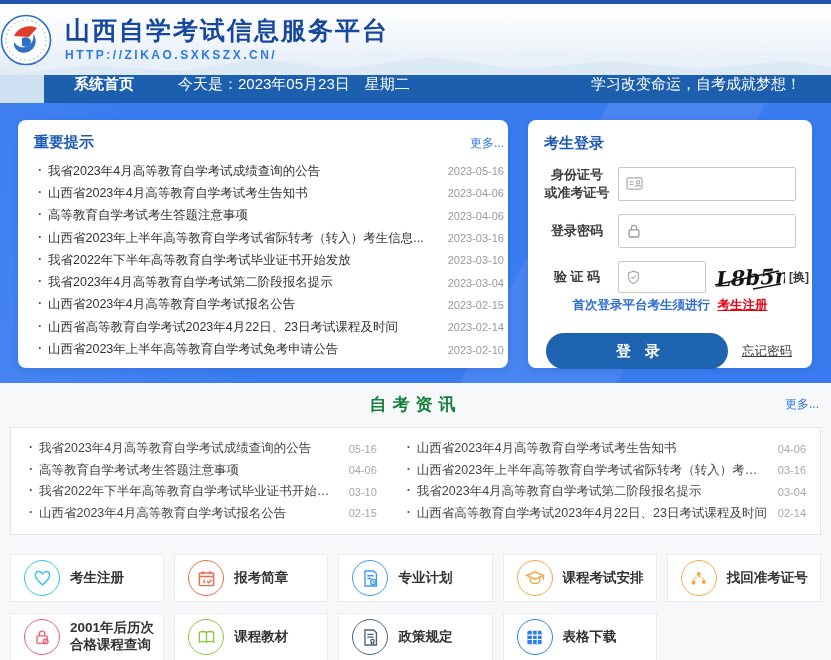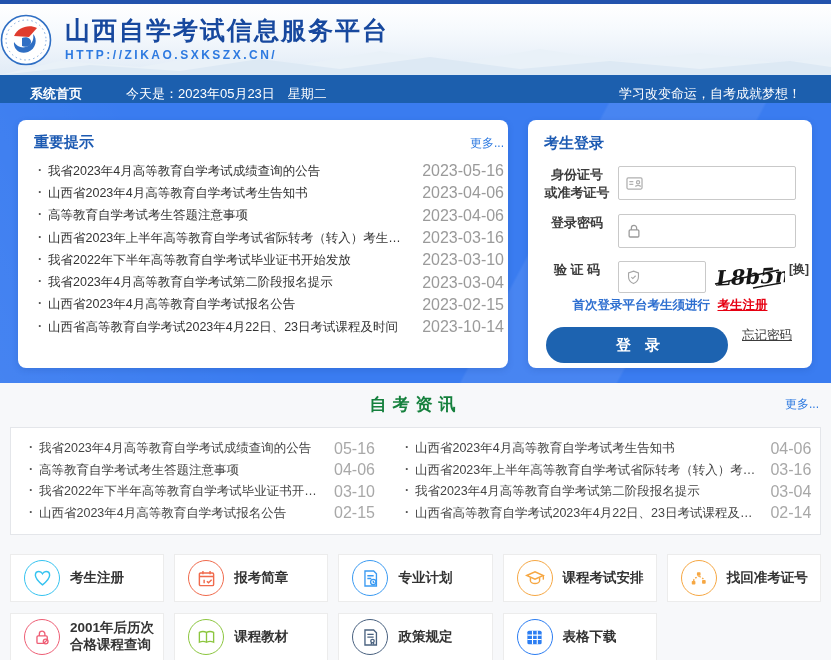--- a/index.html
+++ b/index.html
@@ -23,21 +23,21 @@
   .mountains { position:absolute; left:0; bottom:0; width:831px; height:40px; }
   .header-inner { position:relative; display:flex; align-items:center; height:100%; }
   .logo { width:52px; height:52px; flex:none; }
   .title-block { margin-left:13px; }
   .site-title { font-size:25px; font-weight:bold; color:#17489e; letter-spacing:2px; line-height:1.1; }
   .site-url { font-size:12px; font-weight:bold; color:#2e7ae0; letter-spacing:2.5px; margin-top:4px; }
 
   
   .navbar {
     height:28px; flex:none; background:#1c5fae; color:#fff;
-    display:flex; align-items:flex-end; font-size:13px;
+    display:flex; align-items:flex-start; font-size:15px;margin-left:44px;
   }
   .nav-home { font-weight:bold; margin-left:30px; cursor:pointer; }
   .nav-date { margin-left:44px; }
   .nav-slogan { margin-left:auto; margin-right:30px; }
 
   
   .hero {
     position:relative; height:280px; flex:none; background:#3a7cf0;
     display:flex; padding:17px 19px 0 18px; gap:20px;
   }
@@ -55,39 +55,39 @@
   .card-head { display:flex; align-items:baseline; }
   .card-title { font-size:15px; font-weight:bold; color:#1c5ab2; }
   .more-link { margin-left:auto; font-size:12px; color:#2e7ae0; cursor:pointer; }
   .notice-list { list-style:none; margin-top:8px; }
   .n-row { display:flex; align-items:center; height:22.3px; font-size:12.5px; }
   .n-row .n-text {
     flex:1; color:#333; padding-left:14px; position:relative;
     white-space:nowrap; overflow:hidden; text-overflow:ellipsis; cursor:pointer;
   }
   .n-row .n-text::before { content:"·"; position:absolute; left:4px; color:#555; font-weight:bold; }
-  .n-date { color:#9a9a9a; font-size:16px; margin-left:10px; flex:none; }
+  .n-date { color:#9a9a9a; font-size:11px; margin-left:10px; flex:none; }
 
   
   .login-card { width:284px; padding:14px 16px 0 16px; }
-  .form-row { display:flex; margin-top:13px; }
+  .form-row { display:flex; align-items:center; margin-top:13px; }
   .f-label { width:66px; flex:none; text-align:center; font-size:13px; font-weight:bold; color:#3c3c3c; line-height:1.35; }
   .input-wrap {
     margin-left:8px; flex:1; height:34px; border:1px solid #c9c9c9; border-radius:2px;
     display:flex; align-items:center; padding:0 6px; background:#fff;
   }
   .input-wrap svg { flex:none; margin-right:5px; }
   .input-wrap input { border:none; outline:none; width:100%; font-size:13px; background:transparent; }
   .captcha-wrap { flex:none; width:88px; height:32px; }
   .captcha-img { margin-left:7px; cursor:pointer; flex:none; }
   .captcha-switch { font-size:12px; color:#3c3c3c; font-weight:bold; margin-left:4px; cursor:pointer; flex:none; }
   .reg-hint { margin-top:4px; text-align:center; font-size:12.5px; font-weight:bold; }
   .reg-hint .hint-text { color:#2e6fd0; }
   .reg-hint .reg-link { color:#e60012; text-decoration:underline; cursor:pointer; margin-left:4px; }
-  .login-row { display:flex; margin-top:13px; padding:0 2px; }
+  .login-row { display:flex; align-items:center; margin-top:19px; padding:0 2px; }
   .login-btn {
     width:182px; height:36px; border:none; border-radius:18px; background:#1d63b0;
     color:#fff; font-size:15px; font-weight:bold; letter-spacing:14px; padding-left:16px;
     cursor:pointer; font-family:inherit;
   }
   .forgot-link { margin-left:14px; font-size:12.5px; color:#3c3c3c; text-decoration:underline; cursor:pointer; }
 
   
   .lower { flex:1; background:#f7f8fa; padding-top:10px; }
   .news-head { position:relative; text-align:center; height:30px; }
@@ -181,21 +181,25 @@
         <li class="n-row">
             <span class="n-text">我省2023年4月高等教育自学考试第二阶段报名提示</span>
             <span class="n-date">2023-03-04</span>
           </li>
         <li class="n-row">
             <span class="n-text">山西省2023年4月高等教育自学考试报名公告</span>
             <span class="n-date">2023-02-15</span>
           </li>
         <li class="n-row">
             <span class="n-text">山西省高等教育自学考试2023年4月22日、23日考试课程及时间</span>
-            <span class="n-date">2023-10-14</span>
+            <span class="n-date">2023-02-14</span>
+          </li>
+        <li class="n-row">
+            <span class="n-text">山西省2023年上半年高等教育自学考试免考申请公告</span>
+            <span class="n-date">2023-02-10</span>
           </li>
       </ul>
     </div>
 
     <div class="card login-card">
       <div class="card-head">
         <span class="card-title">考生登录</span>
       </div>
 
       <div class="form-row">

